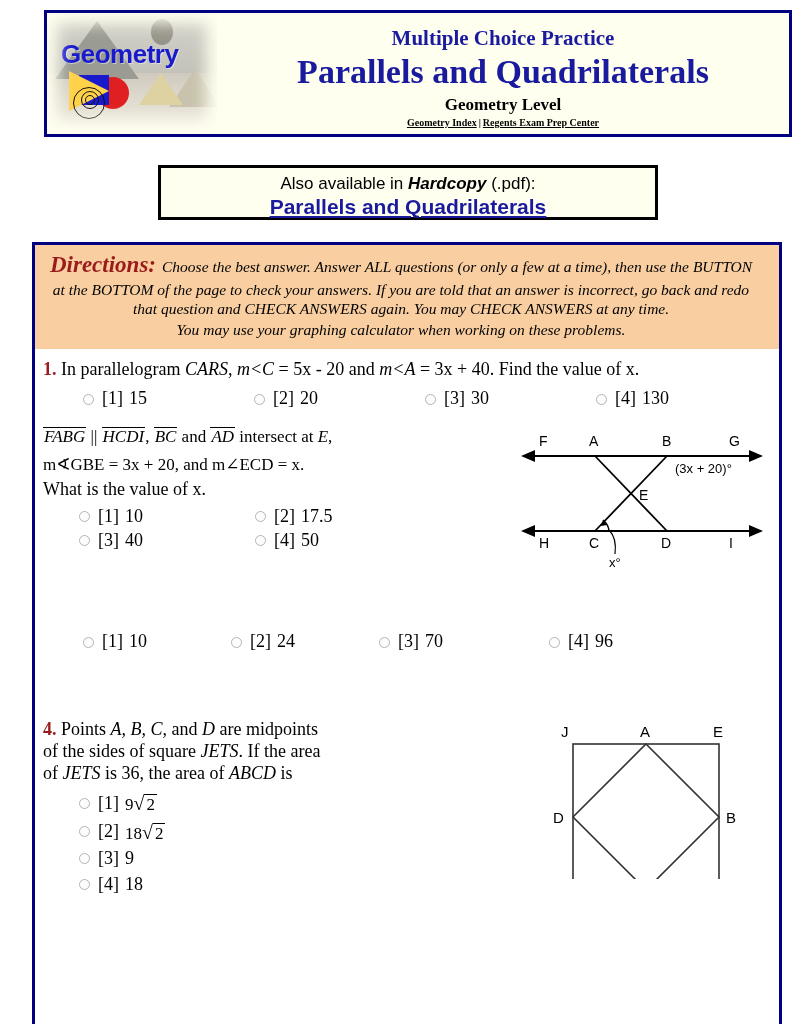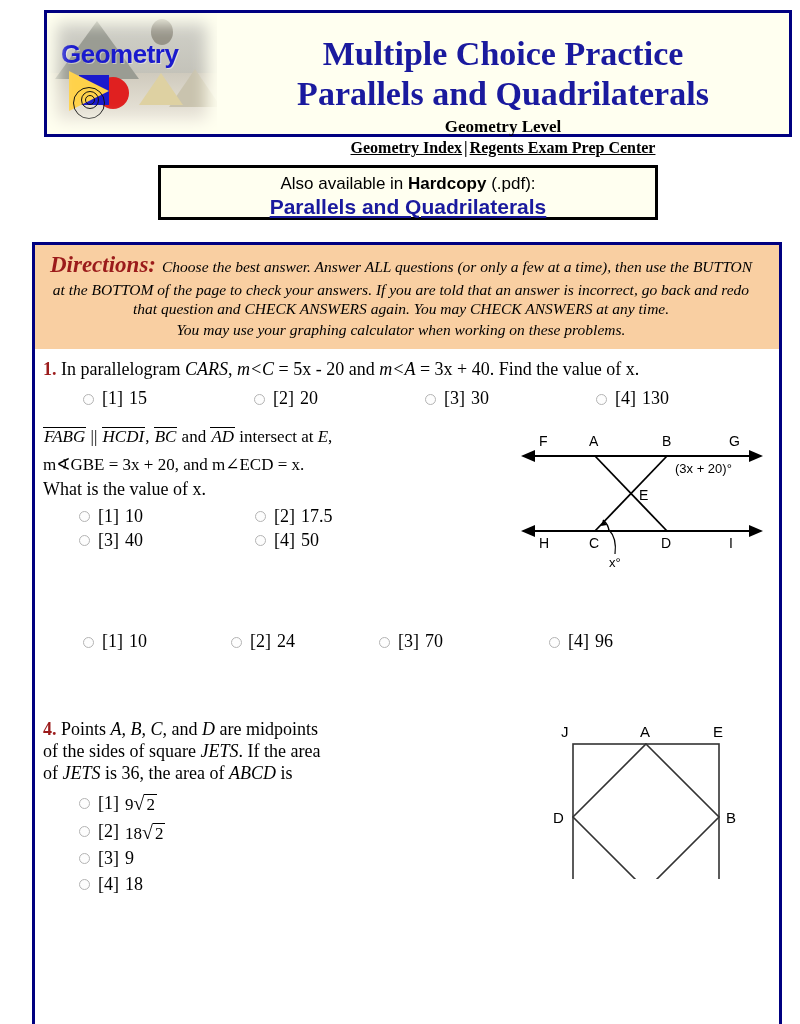--- a/index.html
+++ b/index.html
@@ -87,41 +87,40 @@
     position:absolute; left:0; top:0; right:0; bottom:0;
     box-shadow: inset 0 0 16px 10px #FFFFF0;
   }
 
   .header-text {
     flex: 1 1 auto;
     text-align: center;
     padding-top: 14px;
   }
   .h-line1 {
-    font-size: 34px;
+    font-size: 21px;
     font-weight: bold;
     color: #1a1a9e;
     line-height: 1.12;
-    margin-top: 8px;
   }
   .h-line2 {
     font-size: 34px;
     font-weight: bold;
     color: #1a1a9e;
     line-height: 1.12;
     margin-top: 2px;
   }
   .h-line3 {
     font-size: 17px;
     font-weight: bold;
     color: #000000;
     margin-top: 4px;
   }
   .h-links {
-    font-size: 16px;
+    font-size: 10px;
     font-weight: bold;
     color: #000000;
     margin-top: 2px;
   }
   .h-links a {
     color: #000000;
     text-decoration: underline;
   }
   .h-sep { text-decoration: none; display:inline-block; padding: 0 2px; }
 
@@ -136,21 +135,21 @@
     background: #FFFFF0;
     box-sizing: border-box;
     text-align: center;
     padding-top: 6px;
   }
   .hc-line1 {
     font-family: "Liberation Sans", "DejaVu Sans", sans-serif;
     font-size: 17px;
     color: #000000;
   }
-  .hc-line1 b { font-weight: bold; }
+  .hc-line1 b { font-weight: bold; font-style: italic; }
   .hc-link {
     font-family: "Liberation Sans", "DejaVu Sans", sans-serif;
     font-size: 21px;
     font-weight: bold;
     color: #1a1a9e;
     text-decoration: underline;
     display: block;
     margin-top: 1px;
   }
 

